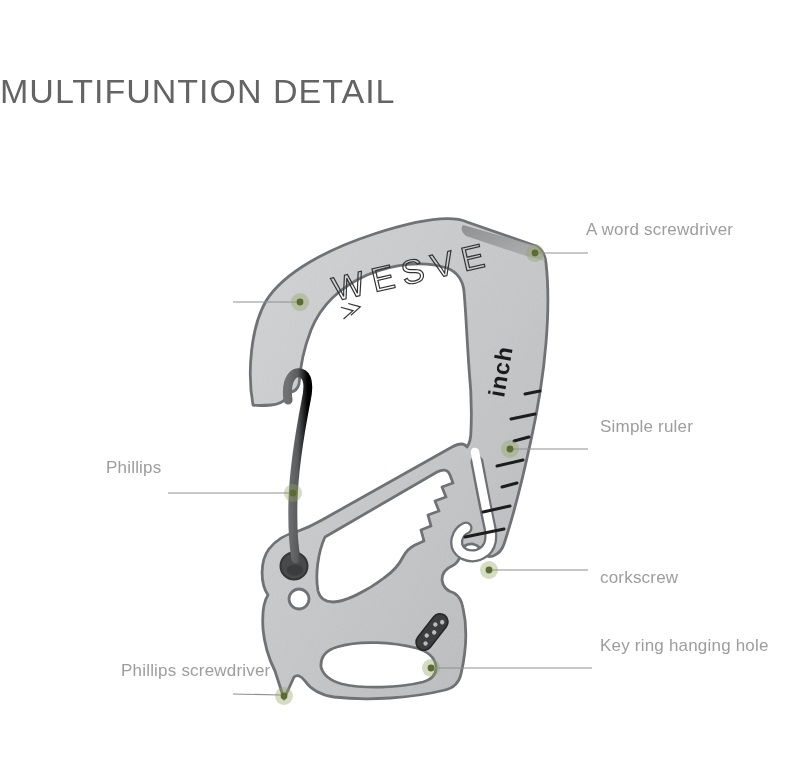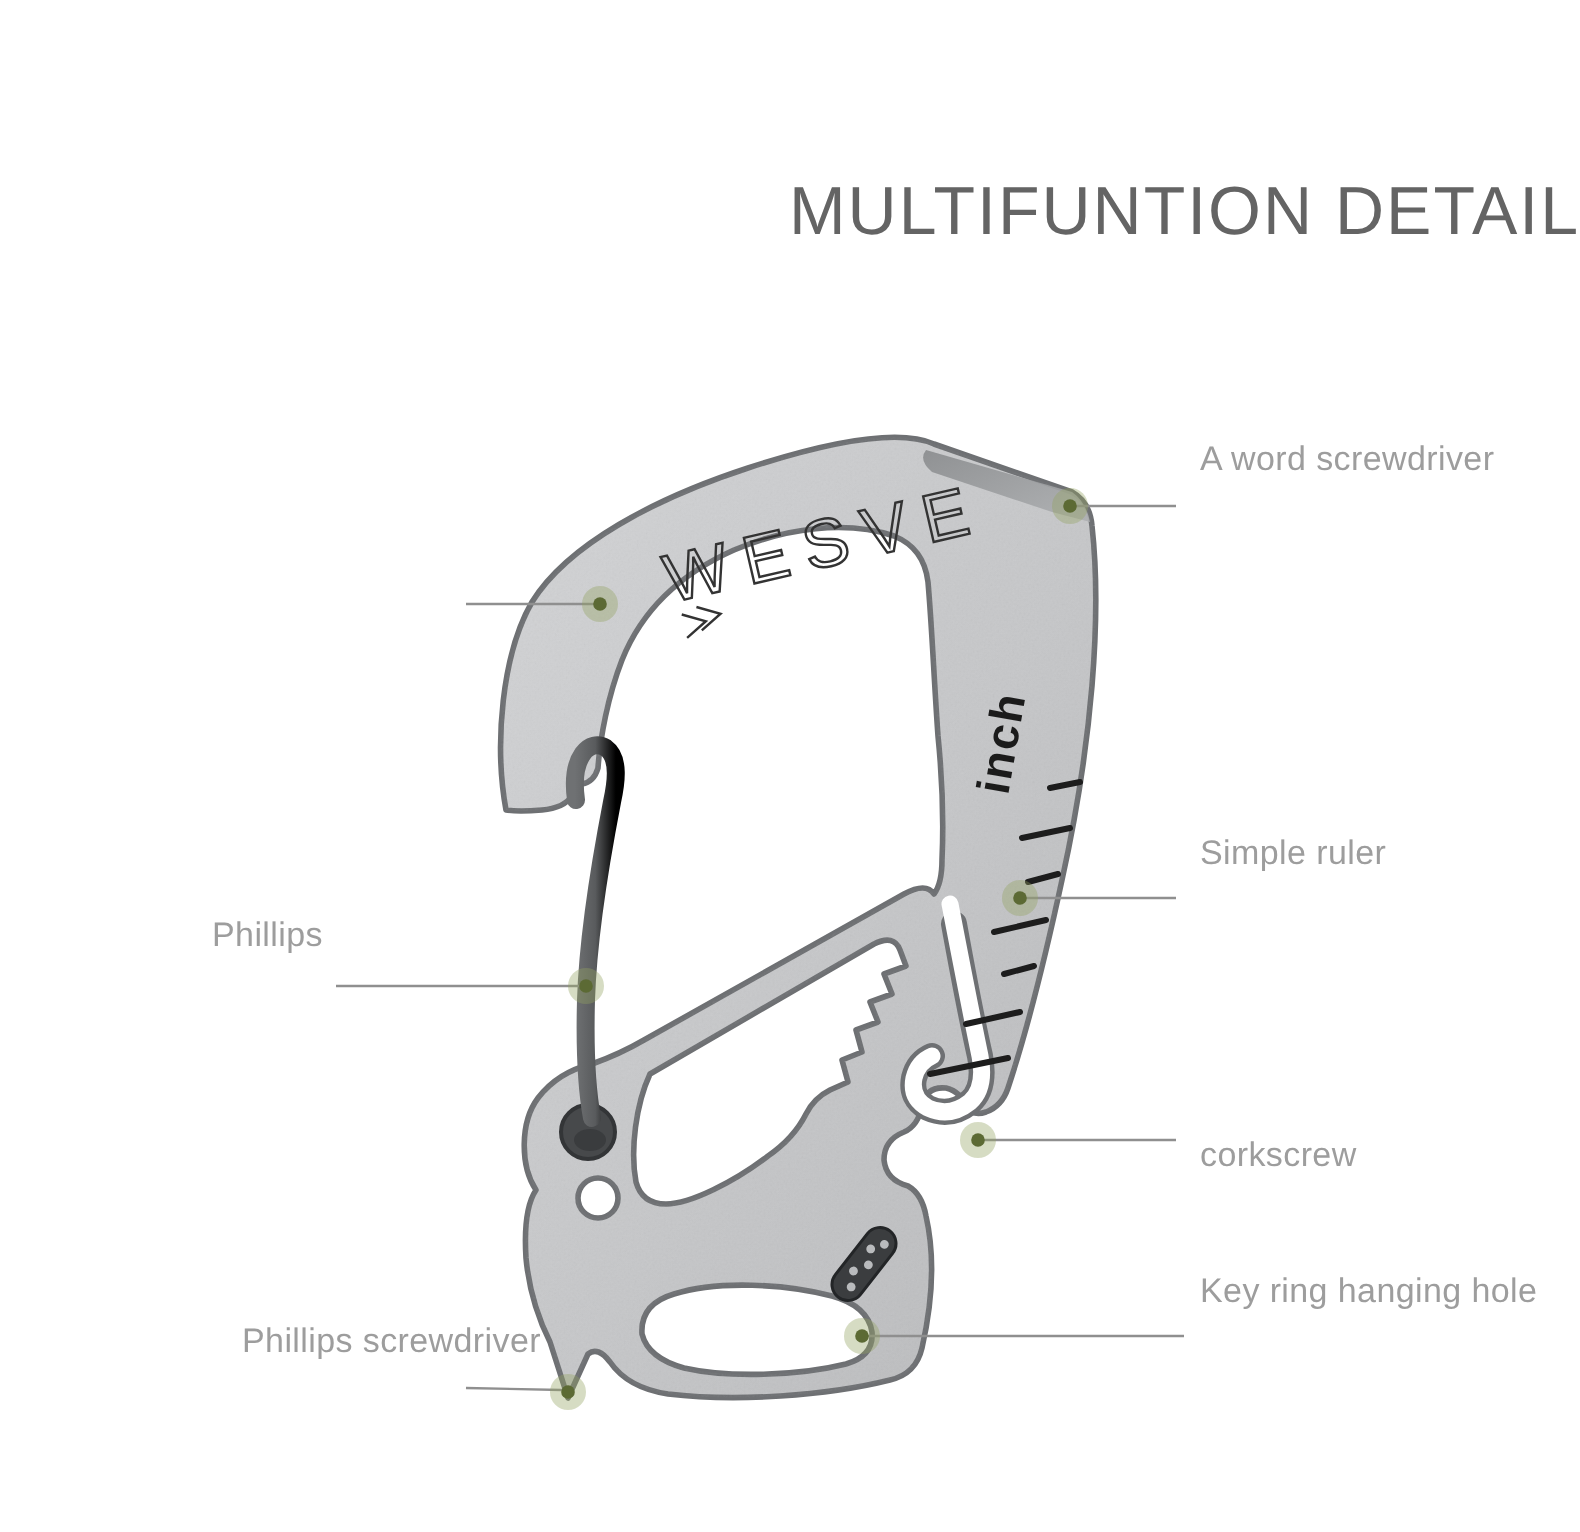--- a/index.html
+++ b/index.html
@@ -1,18 +1,18 @@
 <!DOCTYPE html>
 <html><head>
 <meta charset="utf-8">
 <style>
   html,body{margin:0;padding:0;background:#ffffff;}
   #canvas{position:relative;width:790px;height:766px;background:#ffffff;overflow:hidden;
           font-family:"Liberation Sans", sans-serif;}
-  .title{position:absolute;left:0;top:87px;width:790px;text-align:right;
+  .title{position:absolute;left:0;top:72px;width:790px;text-align:left;
          font-size:34px;color:#646464;letter-spacing:1px;font-weight:400;}
   .callout-label{position:absolute;font-size:17px;color:#9d9d9d;letter-spacing:.2px;
                  white-space:nowrap;font-weight:400;}
   svg text{font-family:"Liberation Sans", sans-serif;}
 </style>
 </head>
 <body>
 
 <div id="canvas">
 
@@ -132,18 +132,18 @@
         </g>
       <g>
           <circle cx="431" cy="668" r="9" fill="#93a362" opacity="0.38"></circle>
           <circle cx="431" cy="668" r="3.4" fill="#5c6a34"></circle>
         </g>
     </g>
   </svg>
 
   <div class="callout-label" style="left:106px;top:458px">Phillips</div>
   <div class="callout-label" style="left:121px;top:661px">Phillips screwdriver</div>
-  <div class="callout-label" style="left:600px;top:220px">A word screwdriver</div>
+  <div class="callout-label" style="left:586px;top:220px">A word screwdriver</div>
   <div class="callout-label" style="left:600px;top:417px">Simple ruler</div>
   <div class="callout-label" style="left:600px;top:568px">corkscrew</div>
   <div class="callout-label" style="left:600px;top:636px">Key ring hanging hole</div>
 
 </div>
 
 </body></html>

